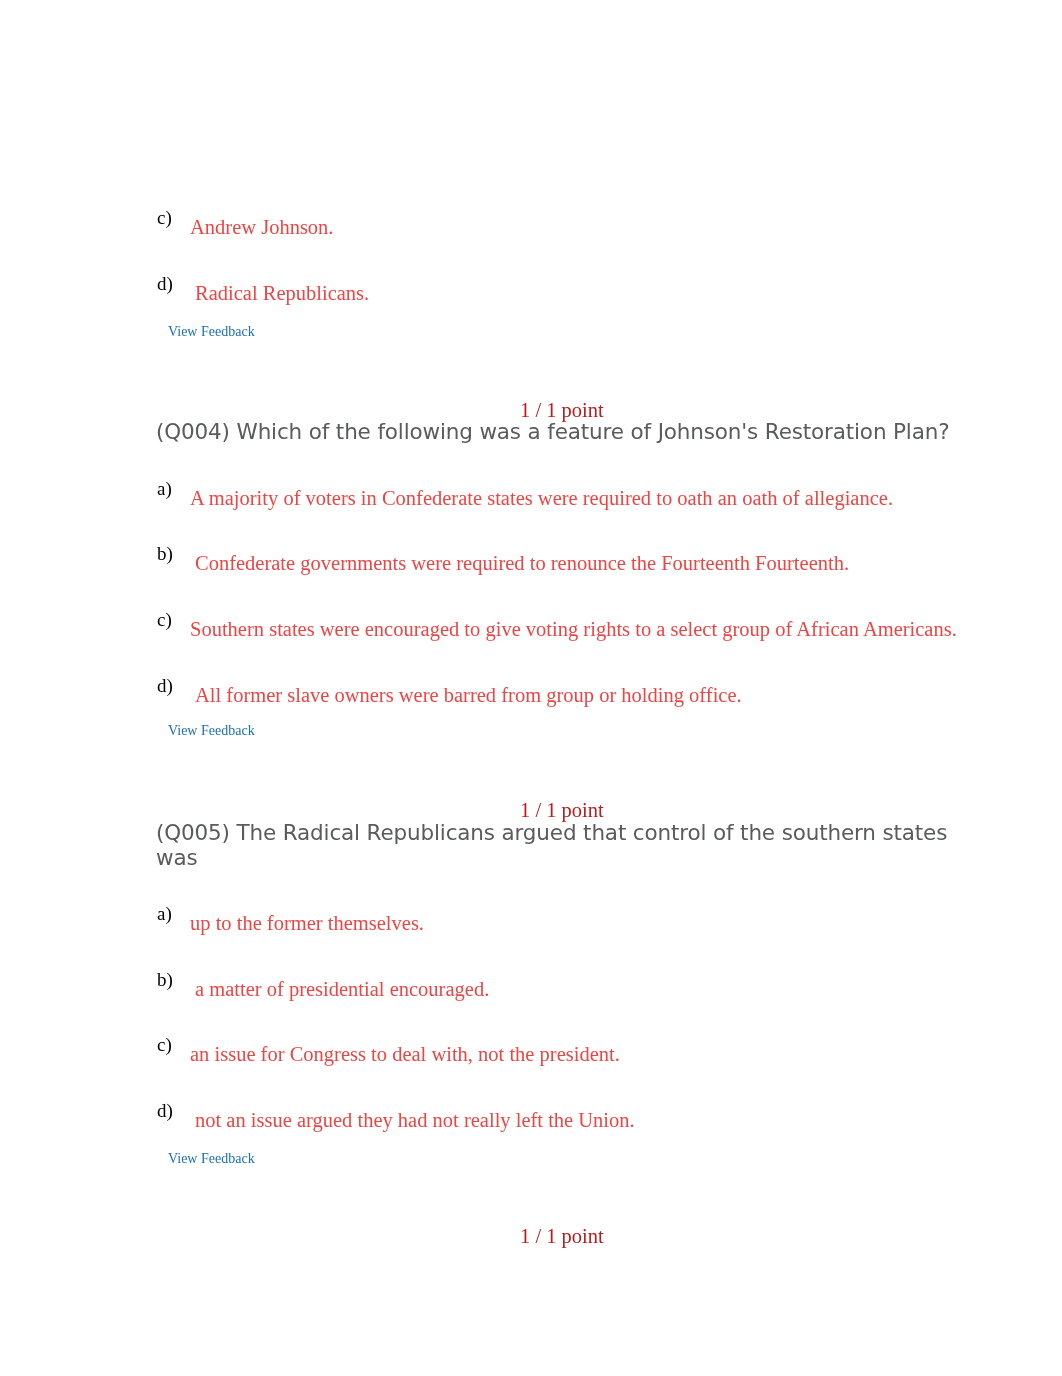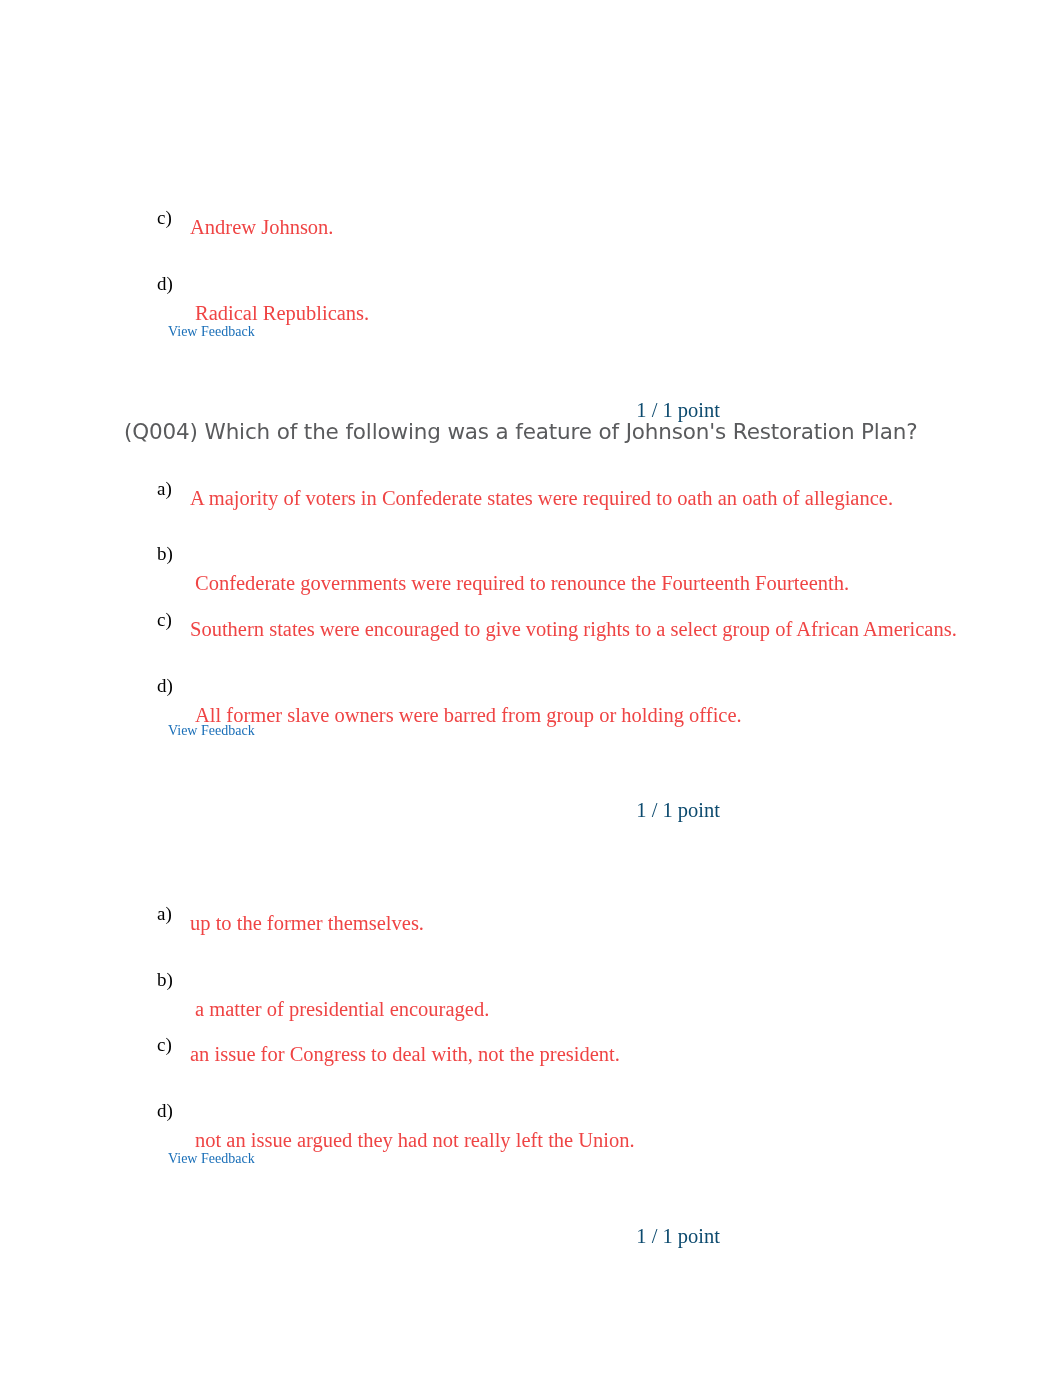--- a/index.html
+++ b/index.html
@@ -43,59 +43,59 @@
     left: 33px;
     top: 9px;
     font-family: "Liberation Serif", "DejaVu Serif", serif;
     font-size: 20.5px;
     color: #ef4444;
     line-height: 1;
     white-space: nowrap;
   }
   .option.indent .otext {
     left: 38px;
-    margin-top: 20px;
   }
 
   
   .feedback-link {
     position: absolute;
     font-family: "Liberation Serif", "DejaVu Serif", serif;
     font-size: 14px;
     color: #1a6fb8;
     line-height: 1;
     text-decoration: none;
     cursor: pointer;
     white-space: nowrap;
   }
 
   
   .points {
     position: absolute;
     font-family: "Liberation Serif", "DejaVu Serif", serif;
     font-size: 20.5px;
-    color: #0c4a6e;
+    color: #b91c1c;
     line-height: 1;
     white-space: nowrap;
-    text-align: right;
+    text-align: left;
   }
 
   
   .question {
     position: absolute;
     font-family: "DejaVu Sans", "Liberation Sans", sans-serif;
     font-size: 21.5px;
     color: #5a5b5d;
     line-height: 1.16;
     letter-spacing: -0.15px;
     font-weight: 400;
   }
   .question .qline {
     display: block;
     white-space: nowrap;
+    margin-left: 32px;
   }
 </style>
 </head>
 <body>
 
 <div class="page">
 
   <div class="option" style="left:157px; top:208px;">
     <span class="marker">c)</span>
     <span class="otext">Andrew Johnson.</span>
@@ -131,20 +131,24 @@
 
   <div class="option indent" style="left:157px; top:676px;">
     <span class="marker">d)</span>
     <span class="otext">All former slave owners were barred from group or holding office.</span>
   </div>
 
   <a class="feedback-link" style="left:168px; top:724px;">View Feedback</a>
 
   <div class="points" style="left:520px; top:800px; width:200px;">1 / 1 point</div>
 
+  <div class="question" style="left:124px; top:821px; width:830px;">
+    <span class="qline">(Q005) The Radical Republicans argued that control of the southern states</span>
+    <span class="qline">was</span>
+  </div>
 
   <div class="option" style="left:157px; top:904px;">
     <span class="marker">a)</span>
     <span class="otext">up to the former themselves.</span>
   </div>
 
   <div class="option indent" style="left:157px; top:970px;">
     <span class="marker">b)</span>
     <span class="otext">a matter of presidential encouraged.</span>
   </div>

